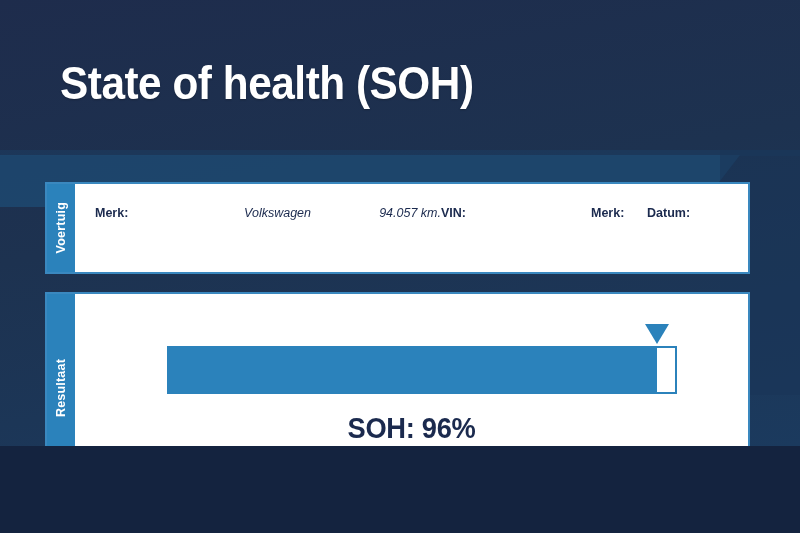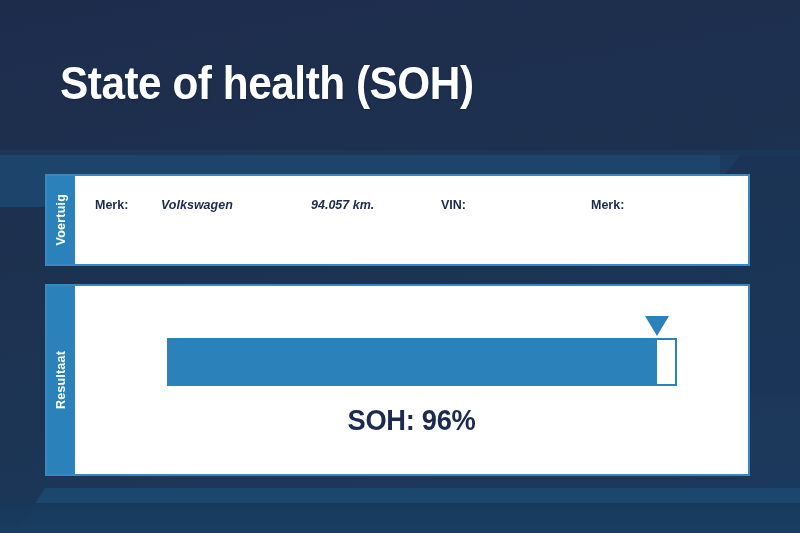--- a/index.html
+++ b/index.html
@@ -3,21 +3,21 @@
 <meta charset="utf-8">
 <style>
   html, body {
     margin: 0;
     padding: 0;
     background: #14233f;
   }
   #slide {
     position: relative;
     width: 800px;
-    height: 533px;
+    height: 446px;
     overflow: hidden;
     font-family: "Liberation Sans", sans-serif;
     background: linear-gradient(170deg, #1e2c4c 0%, #1d3250 45%, #1b3a5e 100%);
   }
 
   
   .bg-band-top {
     position: absolute;
     left: 0;
     top: 155px;
@@ -79,20 +79,21 @@
     text-shadow: 0 1px 2px rgba(0,0,0,.25);
   }
 
   
   .card {
     position: absolute;
     display: flex;
     border: 2px solid #3a88bf;
     box-sizing: border-box;
     background: #ffffff;
+    margin-top: 8px;
   }
   .card-tab {
     flex: 0 0 28px;
     background: #2b82bb;
     color: #ffffff;
     display: flex;
     align-items: center;
     justify-content: center;
     position: relative;
   }
@@ -123,21 +124,21 @@
     padding: 14px 14px 14px 20px;
     box-sizing: border-box;
     display: grid;
     grid-template-columns: 66px 150px 130px 150px 56px auto;
     grid-template-rows: 1fr 1fr;
     align-items: center;
     color: #1b2a4e;
     font-size: 12.5px;
   }
   .fld-label { font-weight: bold; white-space: nowrap; }
-  .fld-value { font-weight: bold; white-space: nowrap; }
+  .fld-value { font-weight: normal; white-space: nowrap; text-align: right; }
   .fld-value.italic { font-style: italic; }
 
   
   #result-card {
     left: 45px;
     top: 284px;
     width: 705px;
     height: 192px;
   }
 
@@ -207,20 +208,21 @@
       <span>Voertuig</span>
     </div>
     <div class="card-body">
       <div class="veh-grid">
         <div class="fld-label">Merk:</div>
         <div class="fld-value italic">Volkswagen</div>
         <div class="fld-value italic">94.057 km.</div>
         <div class="fld-label">VIN:</div>
 
         <div class="fld-label">Merk:</div>
+        <div class="fld-label">Datum:</div>
         <div></div>
         <div></div>
       </div>
     </div>
   </div>
 
   <div class="card" id="result-card">
     <div class="card-tab">
       <span>Resultaat</span>
     </div>

